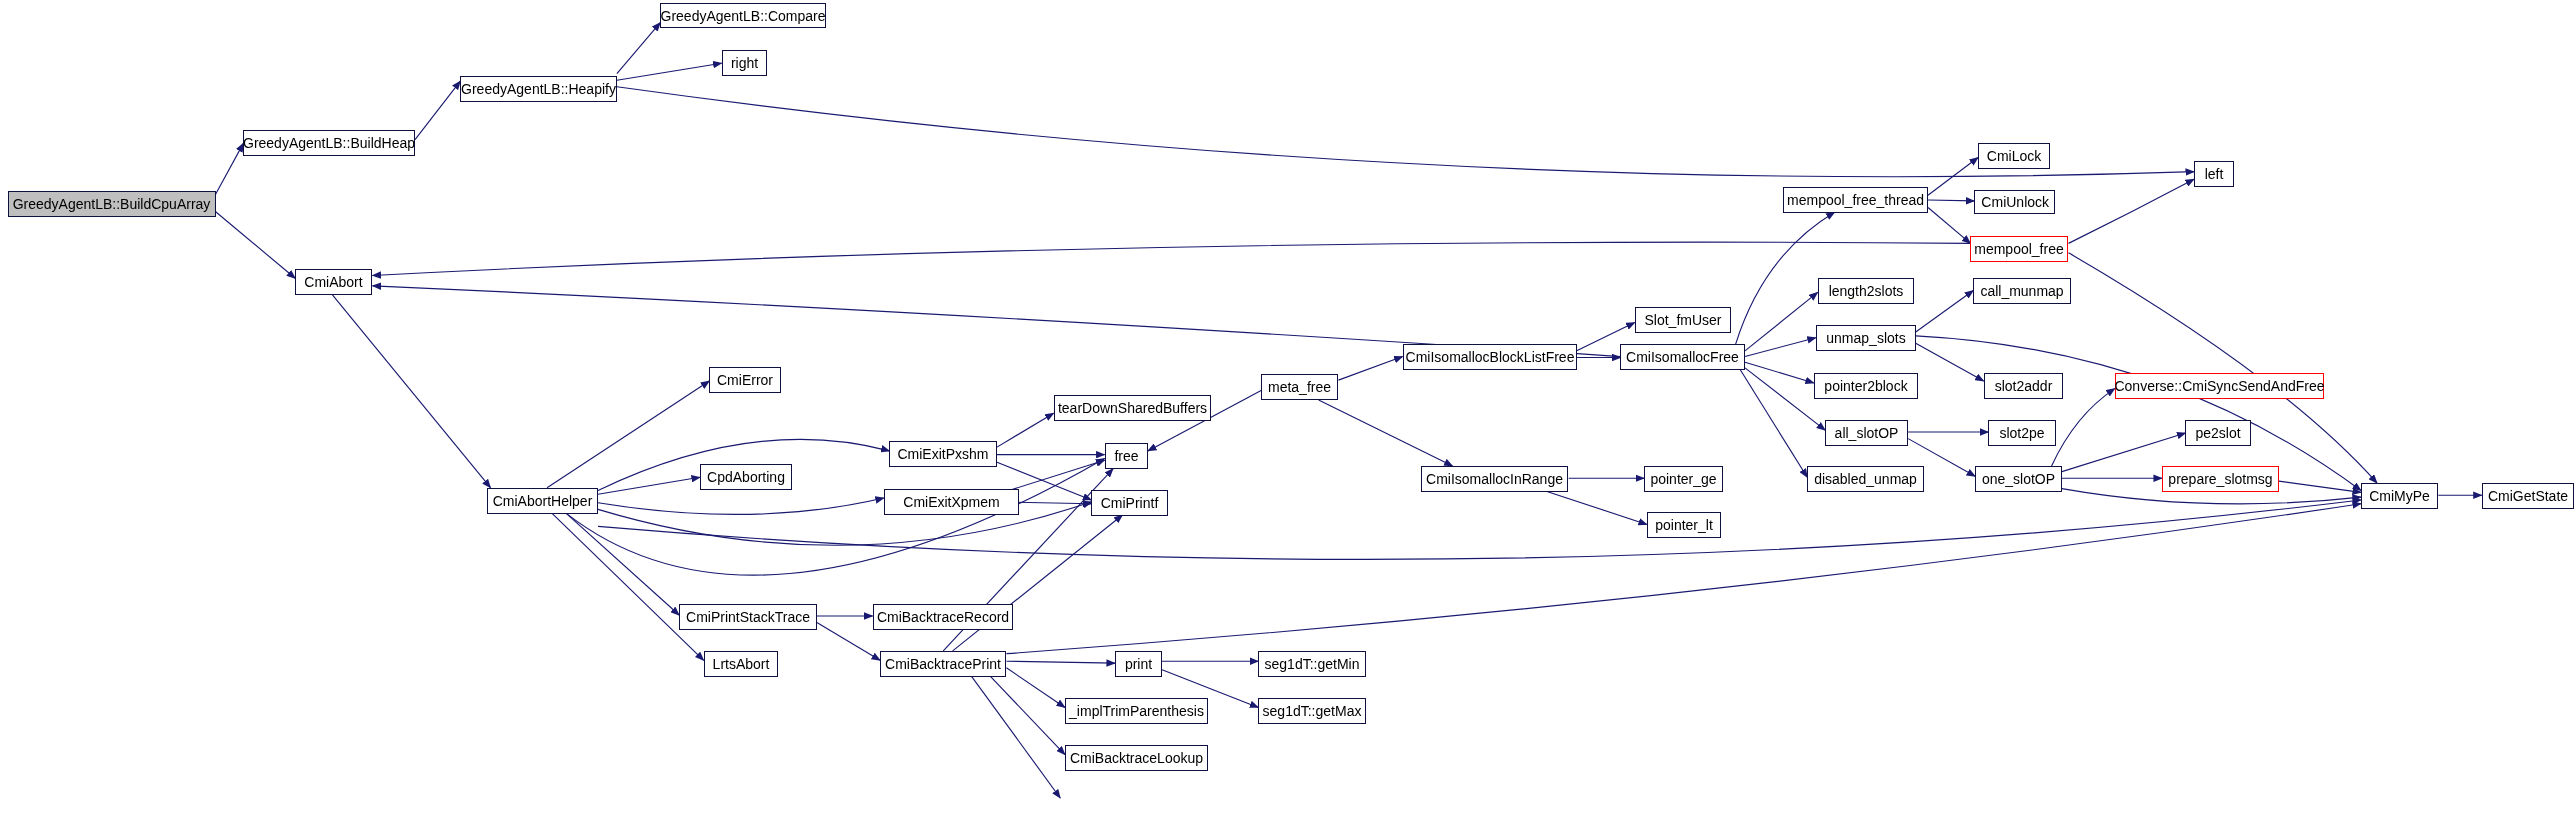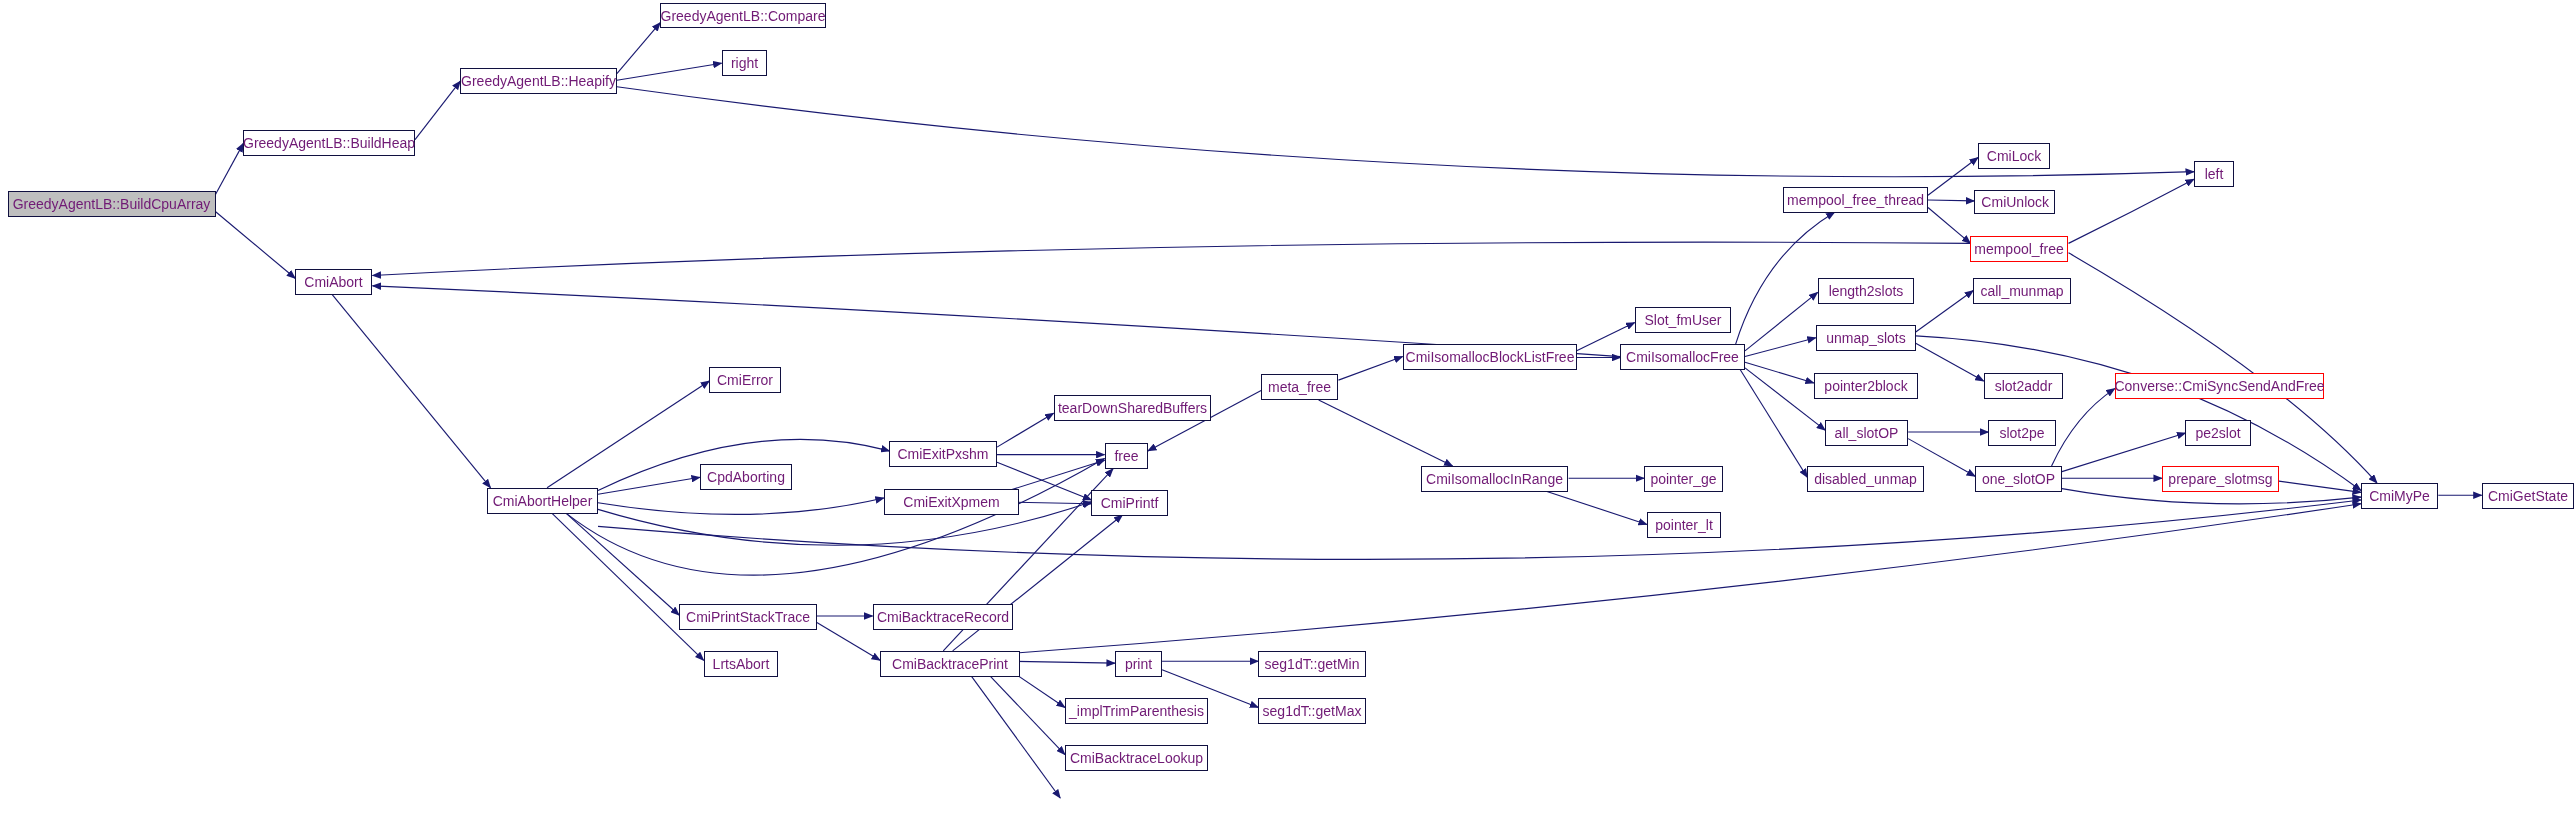--- a/index.html
+++ b/index.html
@@ -17,21 +17,21 @@
     pointer-events:none;
   }
   .node{
     position:absolute;
     box-sizing:border-box;
     display:flex;
     align-items:center;
     justify-content:center;
     border:0.9px solid #101040;
     background:#ffffff;
-    color:#701a75;
+    color:#000000;
     font-size:14px;
     line-height:1;
     white-space:nowrap;
     padding:0 6.6px;
     height:25.5px;
   }
   .node.red{ border-color:#ff0000; }
   .node.current{ background:#bfbfbf; border-color:#101040; }
   .node-label{ pointer-events:none; }
 </style>
@@ -111,21 +111,21 @@
         <path d="M 1232,710 L 1334,750" fill="none" stroke="#191970" stroke-width="1.2" marker-end="url(#arrow)"></path>
       </g>
   </svg>
   <div id="node-layer">
       <div class="node current" style="left: 7.5px; top: 191px; width: 208px; height: 25.5px;">
         <span class="node-label">GreedyAgentLB::BuildCpuArray</span>
       </div>
       <div class="node" style="left: 243px; top: 130px; width: 172px; height: 25.5px;">
         <span class="node-label">GreedyAgentLB::BuildHeap</span>
       </div>
-      <div class="node" style="left: 460px; top: 68px; width: 157px; height: 25.5px;">
+      <div class="node" style="left: 460px; top: 76px; width: 157px; height: 25.5px;">
         <span class="node-label">GreedyAgentLB::Heapify</span>
       </div>
       <div class="node" style="left: 660px; top: 2.8px; width: 166px; height: 25.5px;">
         <span class="node-label">GreedyAgentLB::Compare</span>
       </div>
       <div class="node" style="left: 722px; top: 50px; width: 45px; height: 25.5px;">
         <span class="node-label">right</span>
       </div>
       <div class="node" style="left: 2194px; top: 161px; width: 40px; height: 25.5px;">
         <span class="node-label">left</span>
@@ -234,21 +234,21 @@
       </div>
       <div class="node" style="left: 679px; top: 604px; width: 138px; height: 25.5px;">
         <span class="node-label">CmiPrintStackTrace</span>
       </div>
       <div class="node" style="left: 704px; top: 651px; width: 74px; height: 25.5px;">
         <span class="node-label">LrtsAbort</span>
       </div>
       <div class="node" style="left: 873px; top: 604px; width: 140px; height: 25.5px;">
         <span class="node-label">CmiBacktraceRecord</span>
       </div>
-      <div class="node" style="left: 880px; top: 651px; width: 140px; height: 25.5px;">
+      <div class="node" style="left: 880px; top: 651px; width: 126px; height: 25.5px;">
         <span class="node-label">CmiBacktracePrint</span>
       </div>
       <div class="node" style="left: 1115px; top: 651px; width: 47px; height: 25.5px;">
         <span class="node-label">print</span>
       </div>
       <div class="node" style="left: 1258px; top: 651px; width: 108px; height: 25.5px;">
         <span class="node-label">seg1dT::getMin</span>
       </div>
       <div class="node" style="left: 1258px; top: 698px; width: 108px; height: 25.5px;">
         <span class="node-label">seg1dT::getMax</span>

